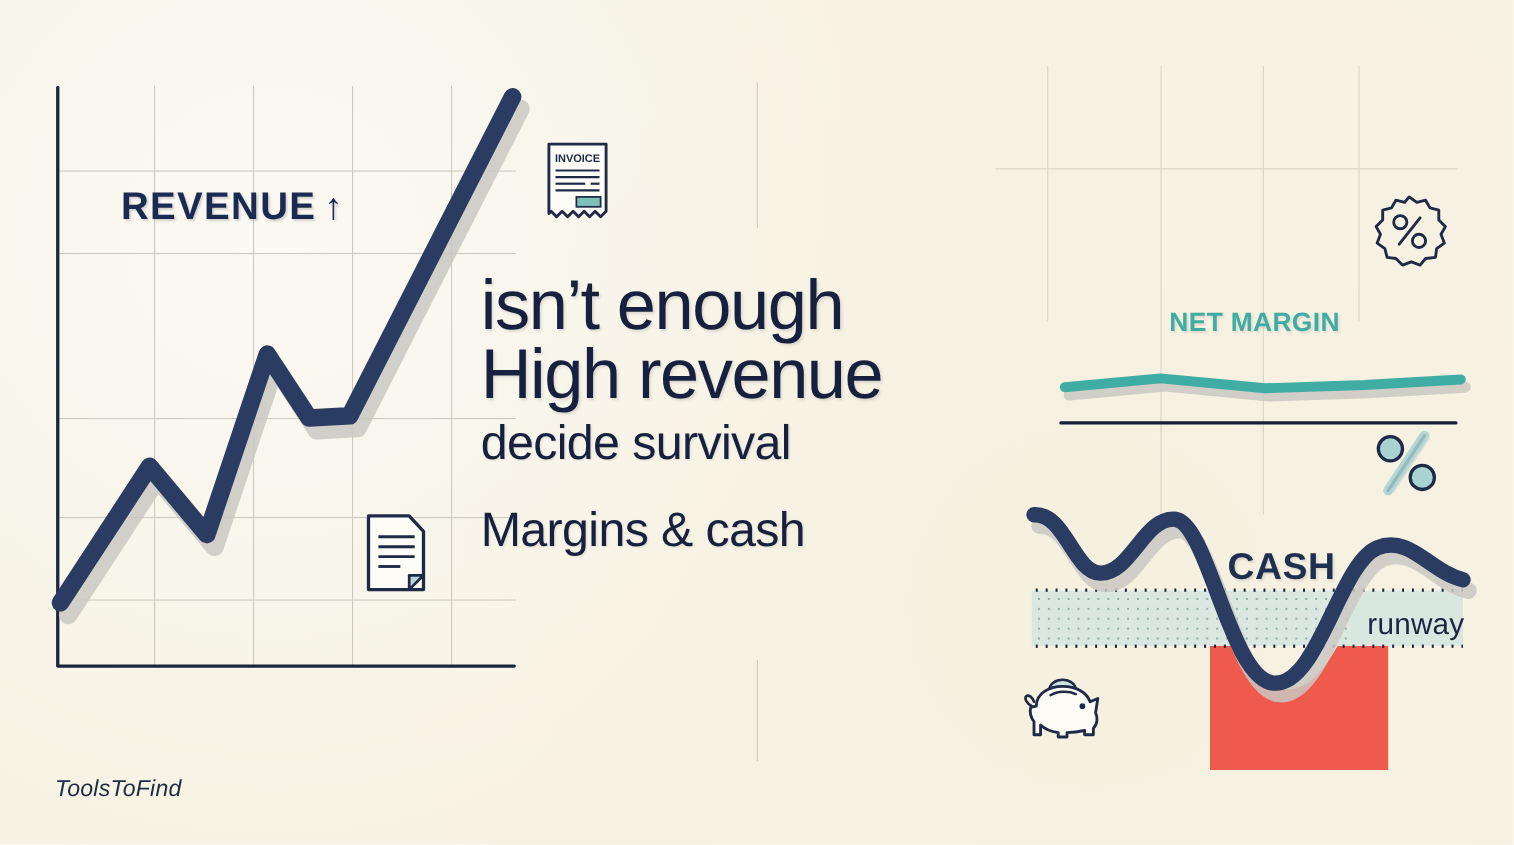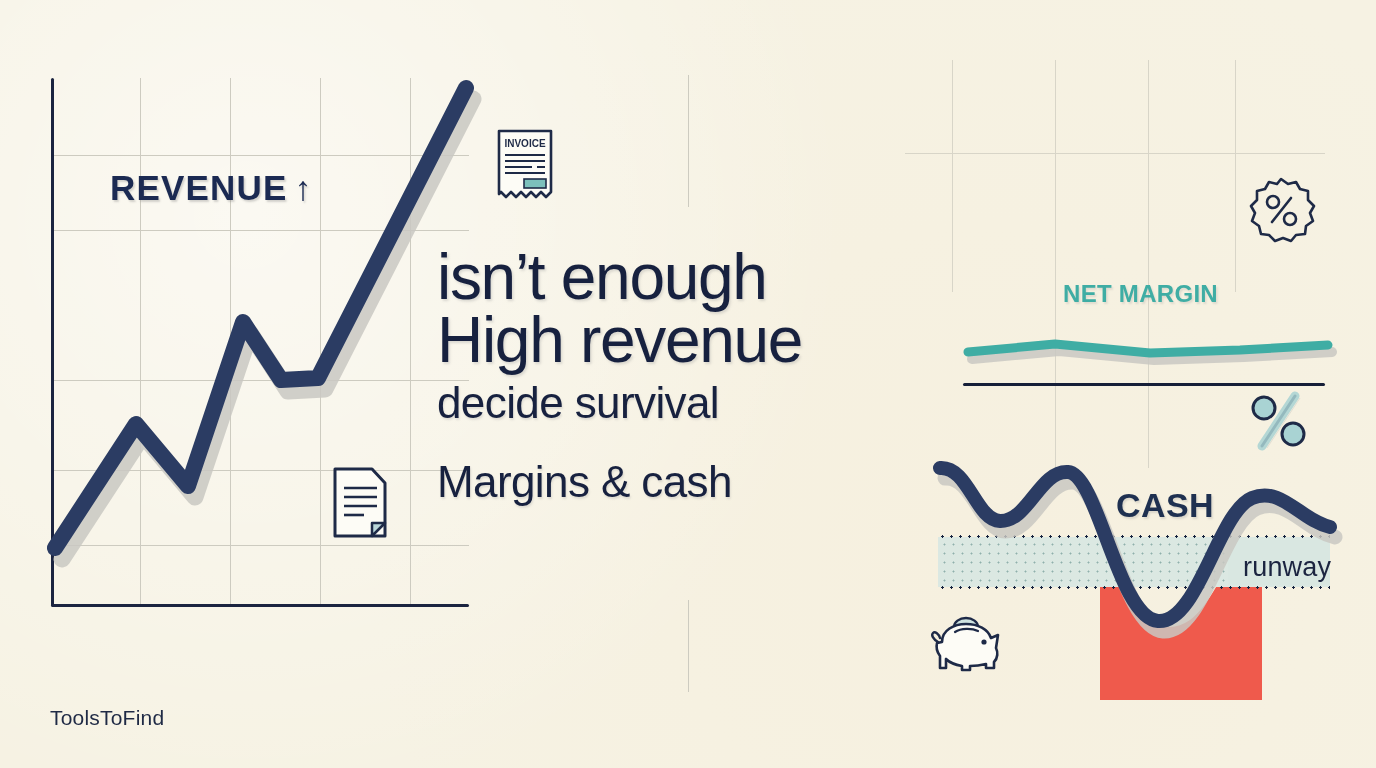--- a/index.html
+++ b/index.html
@@ -86,21 +86,21 @@
     left: 963px;
     top: 383px;
     width: 362px;
     height: 2.5px;
     background: #161f38;
     border-radius: 2px;
   }
   .cash-label {
     position: absolute;
     left: 1116px;
-    top: 486px;
+    top: 496px;
     font-size: 34px;
     font-weight: bold;
     letter-spacing: 0.4px;
     color: #1e3050;
     text-shadow: 1.5px 2px 2px rgba(140,140,140,0.25);
     white-space: nowrap;
   }
 
   
   .runway-band {
@@ -142,20 +142,21 @@
   }
 
   .footer-brand {
     position: absolute;
     left: 50px;
     top: 706px;
     font-size: 21px;
     color: #1f2a45;
     letter-spacing: 0.2px;
     white-space: nowrap;
+    font-style: italic;
   }
 
   svg { display: block; overflow: visible; }
   .icon-svg { position: absolute; }
 </style>
 </head>
 <body>
 
 <div id="stage">
   <div class="grain"></div>

